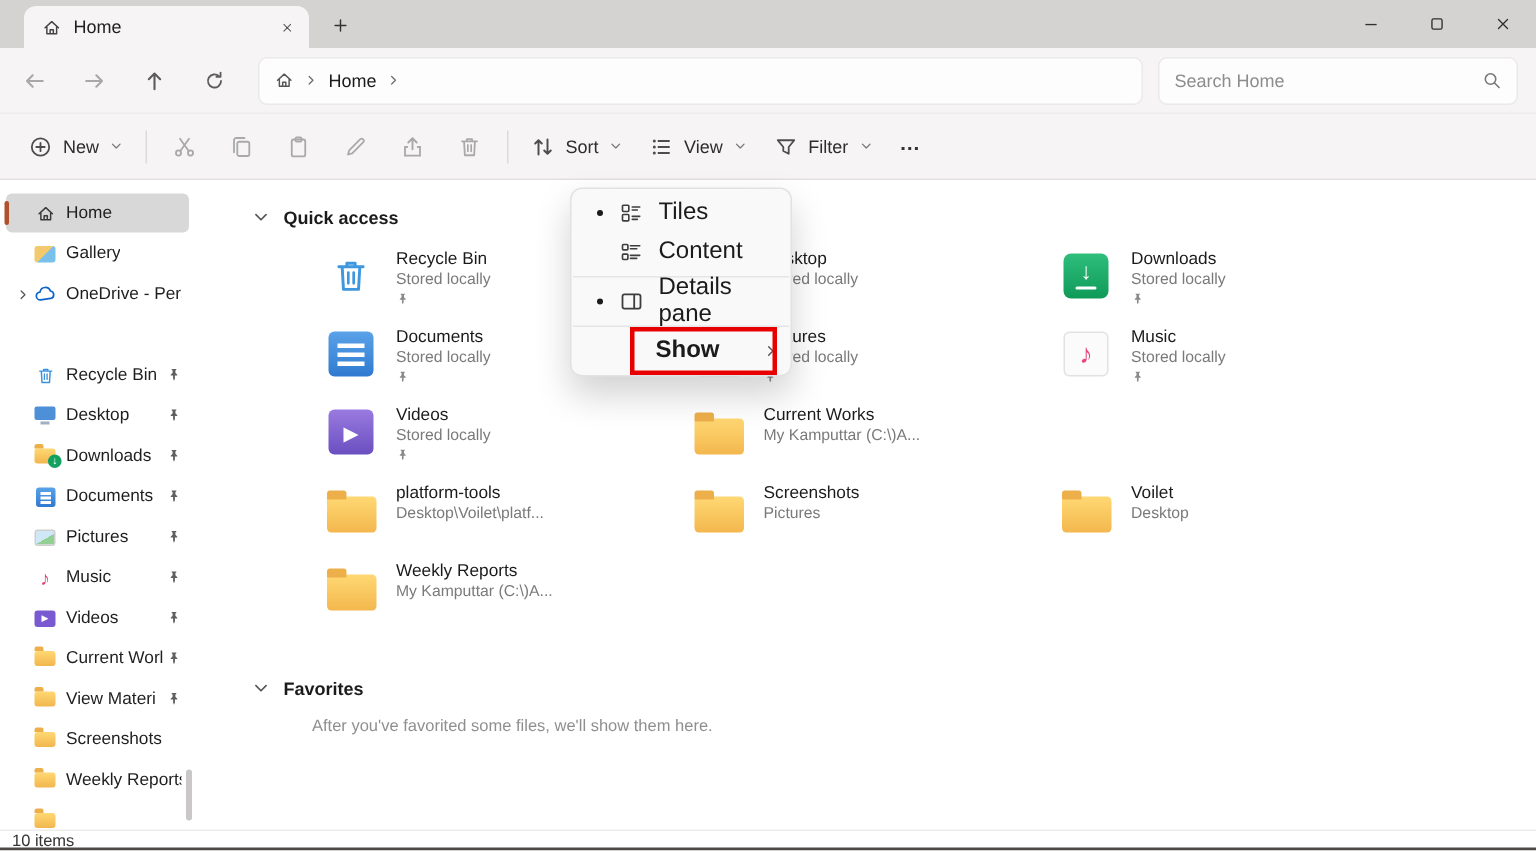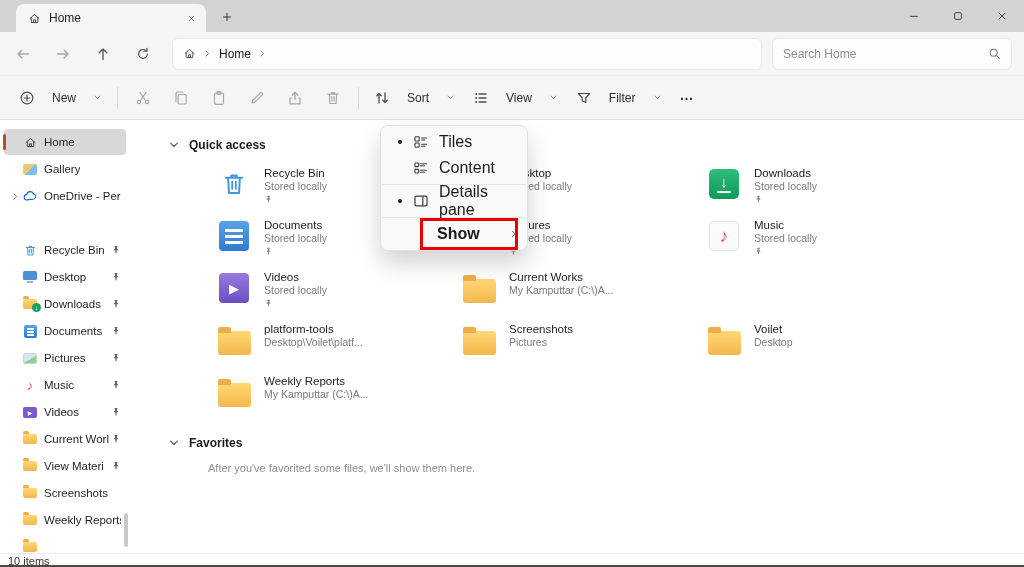--- a/index.html
+++ b/index.html
@@ -25,21 +25,21 @@
   .addressbar{height:32px;flex:1;margin:0 10px 0 12px;background:#fdfdfd;border:1px solid #ebe9e9;border-radius:6px;display:flex;align-items:center;padding:0 10px;gap:7px}
   .crumb-label{color:#1b1b1b}
   .crumb-chev{color:#6d6d6d}
   .searchbar{width:240px;height:32px;margin-right:12px;background:#fdfdfd;border:1px solid #ebe9e9;border-radius:6px;display:flex;align-items:center;padding:0 10px;gap:6px}
   .searchbar input{border:0;outline:0;background:transparent;flex:1;font:12px "Liberation Sans",sans-serif;color:#4c1d95;min-width:0}
   .searchbar input::placeholder{color:#8d8d8d}
   .search-ic{color:#777}
 
   
   .toolbar{position:absolute;left:0;top:76px;width:1024px;height:44px;background:#f6f4f4;border-bottom:1px solid #e2e0e0;display:flex;align-items:center;padding:0 10px}
-  .tbtn{display:flex;align-items:center;gap:17px;height:34px;padding:0 9px;border-radius:4px;color:#2d2d2d}
+  .tbtn{display:flex;align-items:center;gap:7px;height:34px;padding:0 9px;border-radius:4px;color:#2d2d2d}
   .tbtn .lead{color:#4d4d4d}
   .chev{color:#767676}
   .ticon{width:38px;height:34px;display:flex;align-items:center;justify-content:center;color:#a9a9a9;border-radius:4px}
   .tsep{width:1px;height:22px;background:#dcdada;margin:0 6px}
   .ellip{width:32px;height:34px;display:flex;align-items:center;justify-content:center;color:#333;font-weight:bold;font-size:14px}
   .ellip span{transform:translateY(-3px)}
   .tb-right{margin-left:auto;display:flex;align-items:center;gap:7px;height:34px;padding:0 10px;color:#2d2d2d}
   .tb-right .lead{color:#4d4d4d}
 
   
@@ -77,21 +77,21 @@
   
   .main{flex:1;padding:14px 0 0 38px;position:relative;overflow:hidden}
   .sechdr{display:flex;align-items:center;gap:9px;height:22px;font-weight:bold;font-size:12px;color:#1b1b1b}
   .secchev{color:#555}
   .grid{display:grid;grid-template-columns:repeat(3,245px);grid-auto-rows:52px;margin:6px 0 0 40px}
   .tile{display:flex;align-items:flex-start;gap:12px;padding:4px 0 0 8px}
   .tico{width:36px;height:36px;flex:none;display:flex;align-items:center;justify-content:center}
   .tname{font-size:11.5px;line-height:14px;color:#1b1b1b;white-space:nowrap}
   .tsub{font-size:10.5px;line-height:13px;color:#7a7a7a;white-space:nowrap}
   .tpin{color:#8a8a8a;margin-top:2px}
-  .fav{margin-top:10px}
+  .fav{margin-top:26px}
   .favempty{margin:8px 0 0 40px;font-size:11px;color:#8f8f8f}
 
   
   .c-recycle{color:#3f97dd}
   .f-folder{position:relative;width:33px;height:24px;border-radius:3px;background:linear-gradient(#ffd873,#f3b74d);margin-top:5px}
   .f-folder::before{content:"";position:absolute;top:-4px;left:0;width:13px;height:6px;border-radius:2px 2px 0 0;background:#edaf4a}
   .f-docs{position:relative;width:30px;height:30px;border-radius:4px;background:linear-gradient(#5aa2e8,#2f7ad0)}
   .f-docs::before{content:"";position:absolute;left:6px;right:6px;top:8px;height:2.5px;background:#fff;box-shadow:0 6px 0 #fff,0 12px 0 #fff}
   .f-videos{width:30px;height:30px;border-radius:4px;background:linear-gradient(#9a7ae0,#6a4fc0);color:#fff;display:flex;align-items:center;justify-content:center;font-size:13px}
   .f-desktop{position:relative;width:32px;height:28px}

